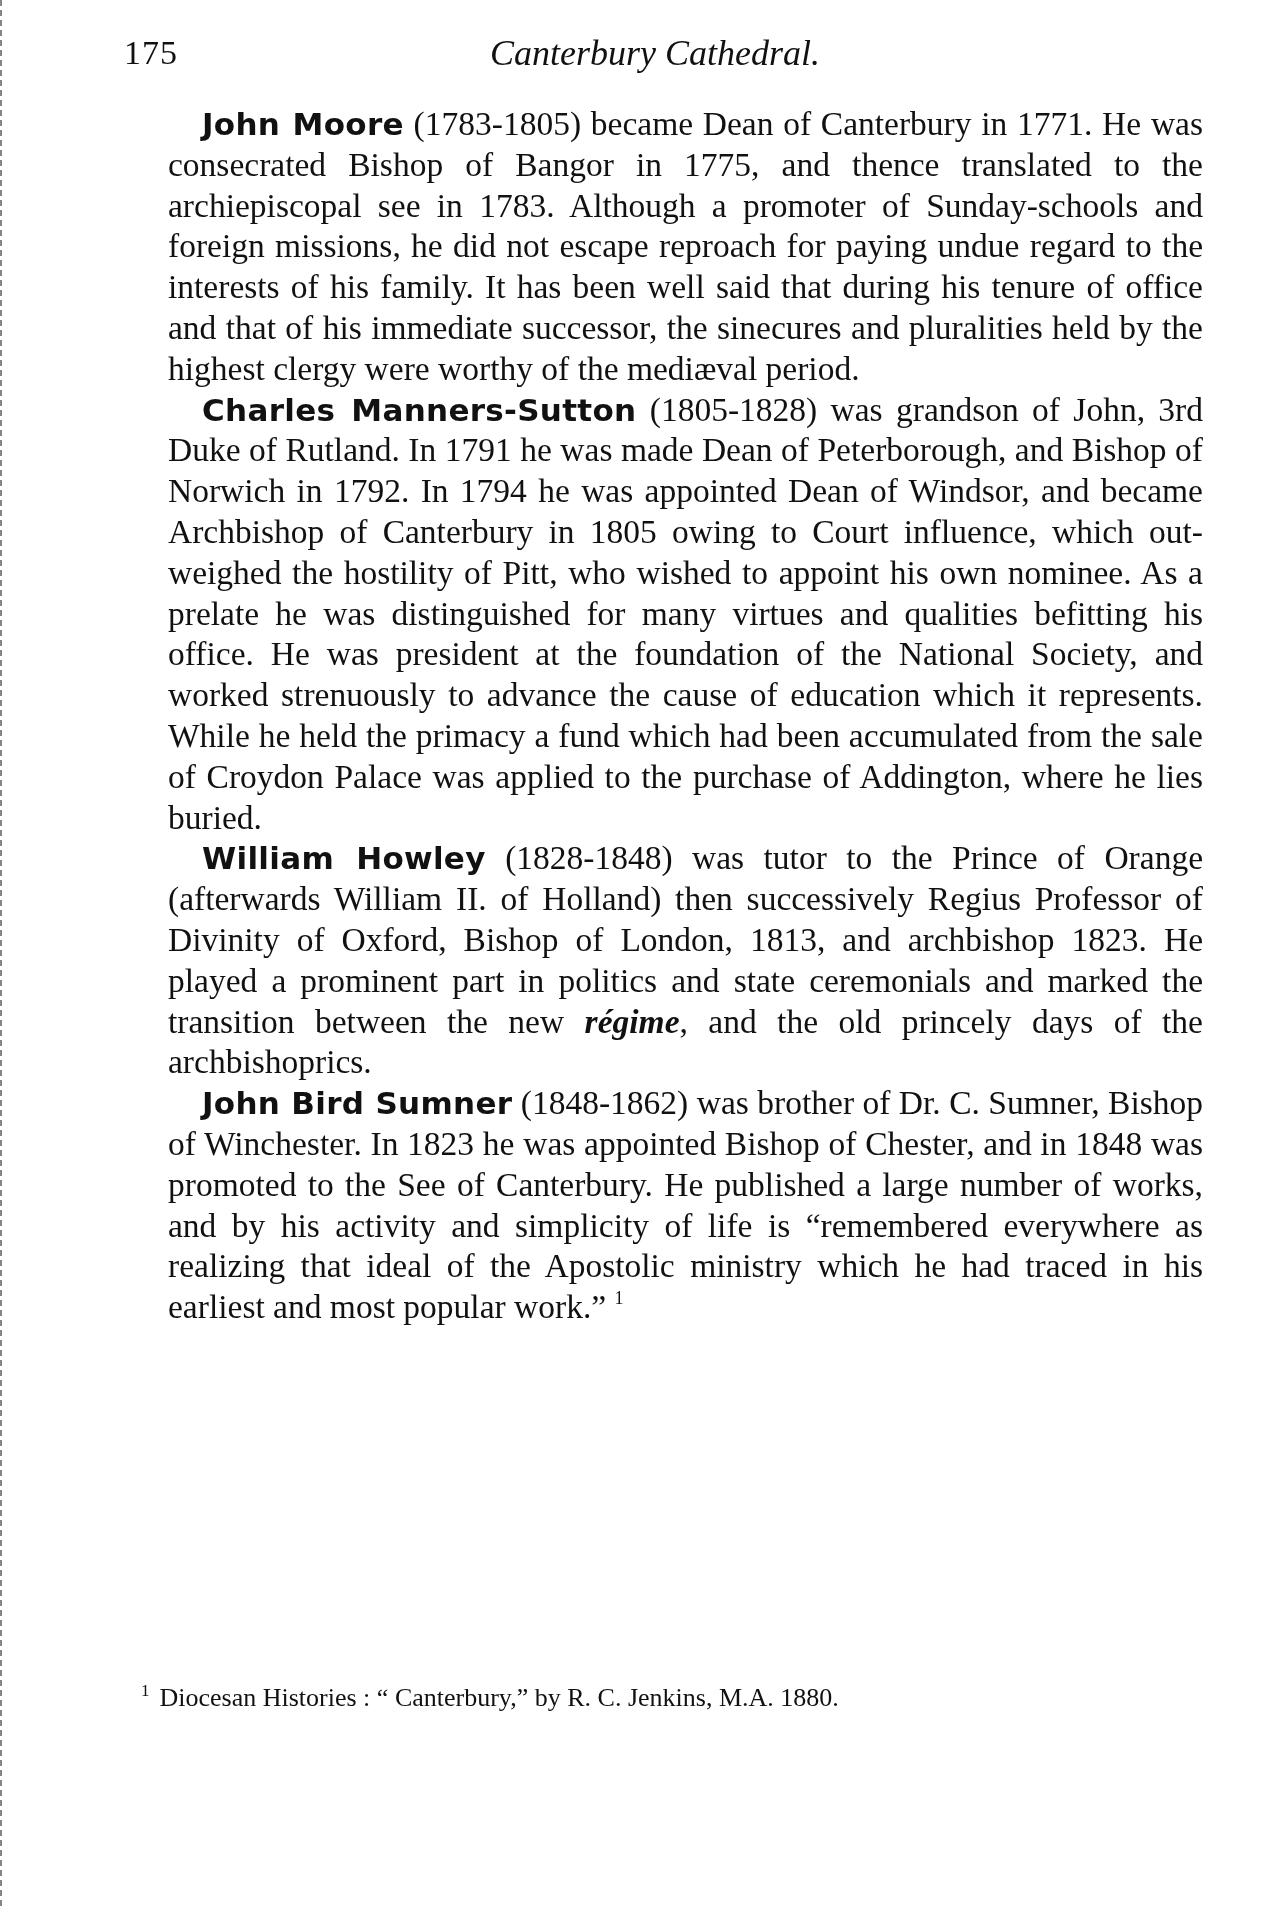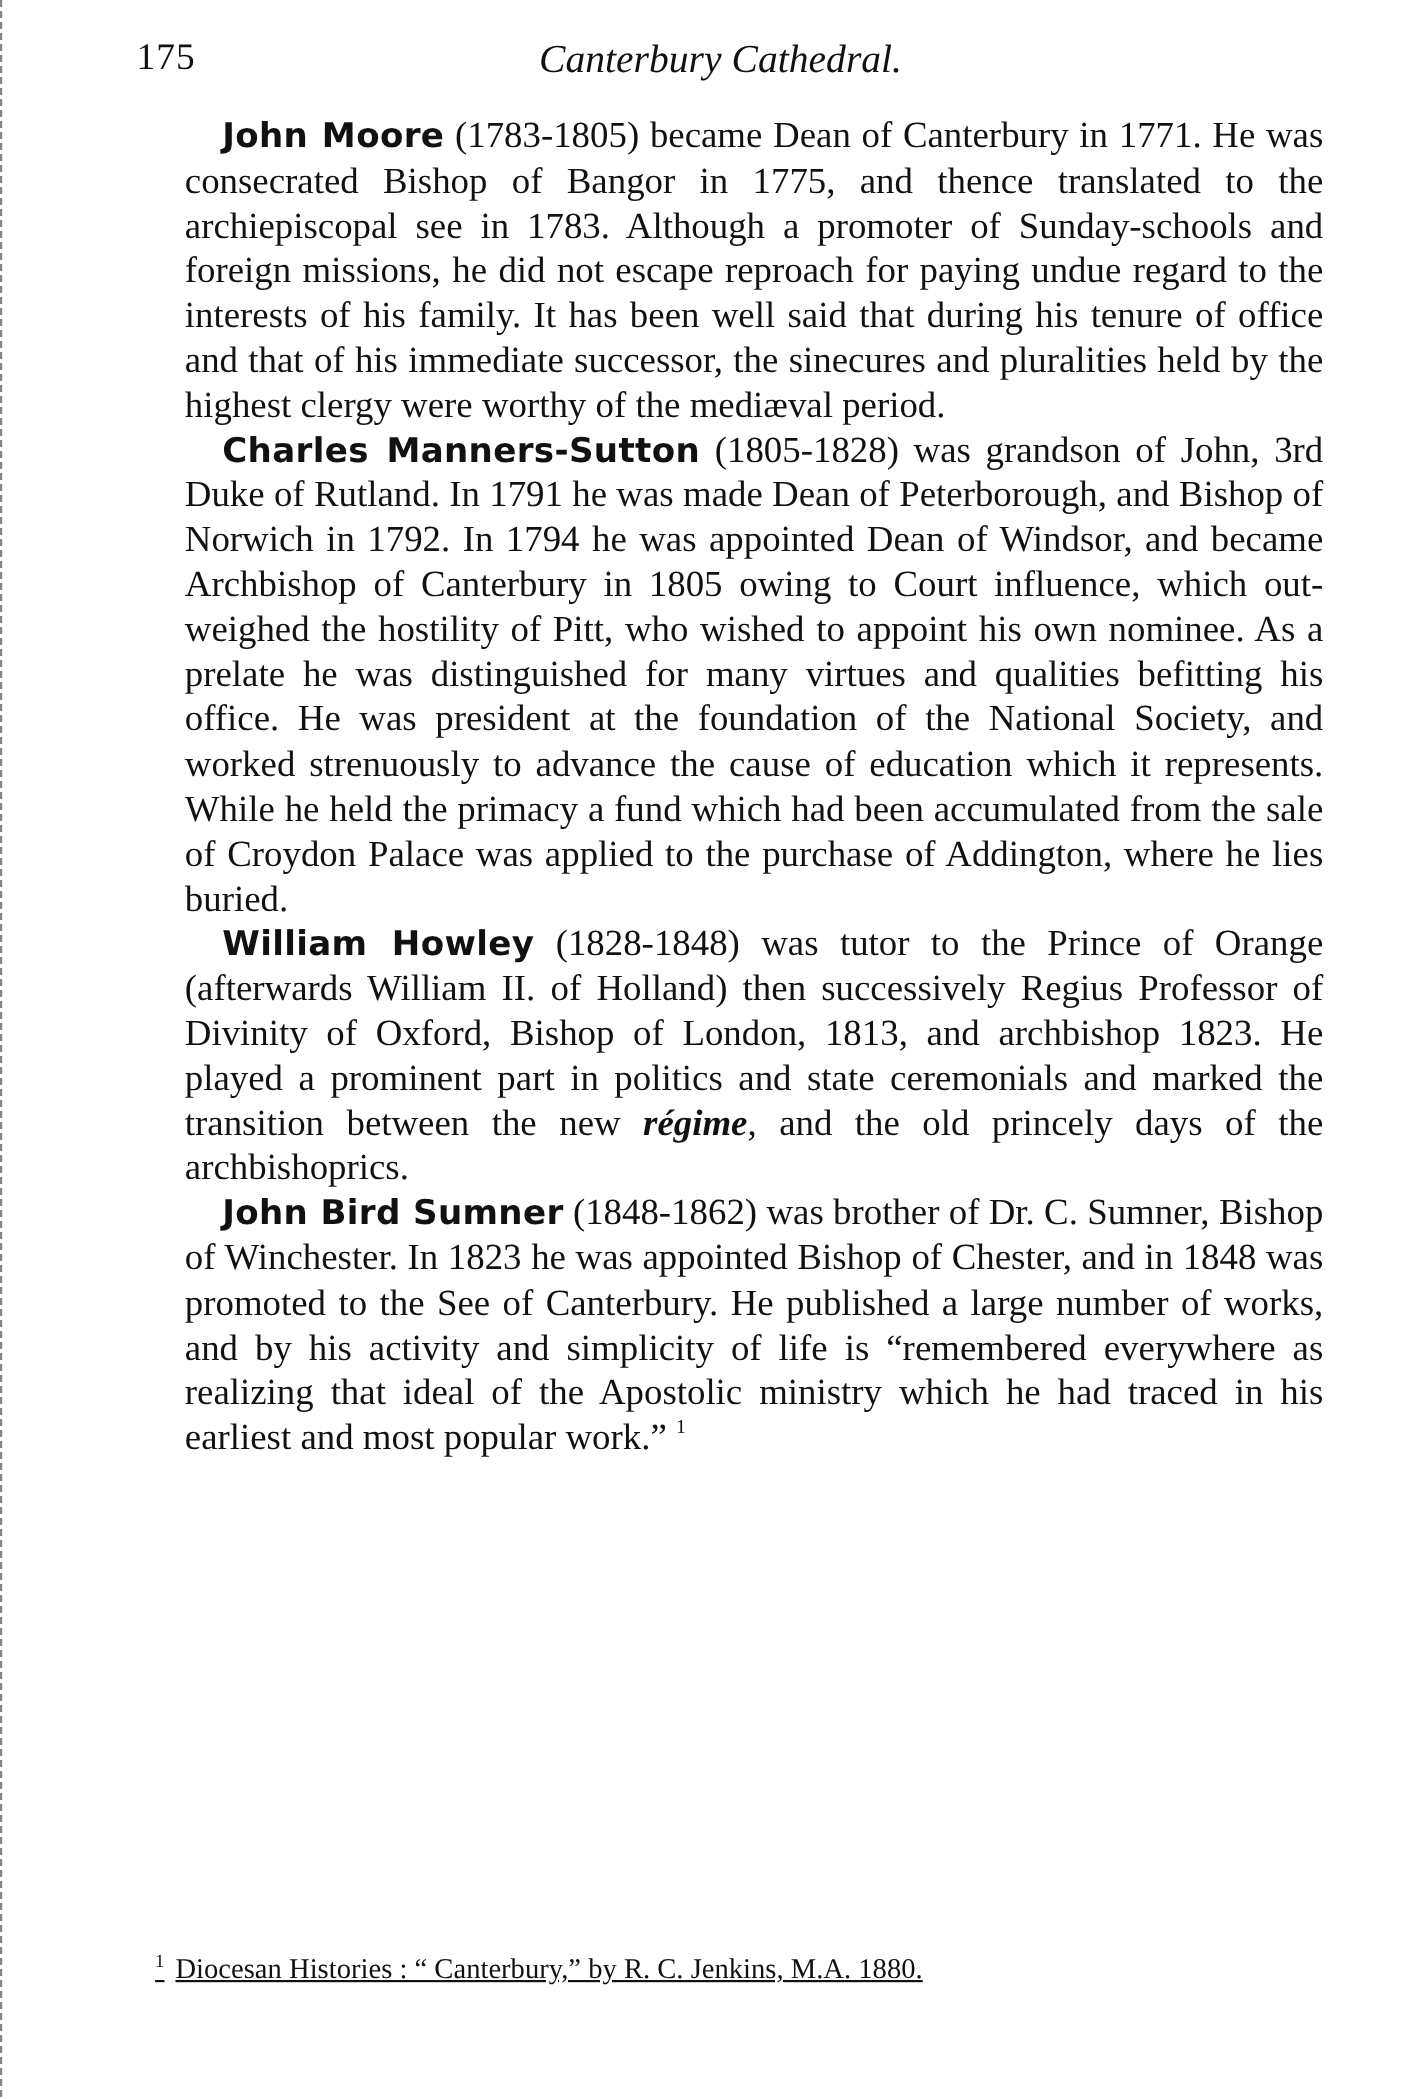--- a/index.html
+++ b/index.html
@@ -25,22 +25,22 @@
   .body-text {
     position: absolute; left: 121px; top: 104px; width: 1035px;
     font-size: 33.5px; line-height: 40.8px; text-align: justify; margin-left: 47px;
   }
   .para { margin: 0; text-indent: 34px; }
   .para .name { font-family: "DejaVu Sans", "Liberation Sans", sans-serif; font-weight: bold; font-size: 31px; letter-spacing: 0.3px; }
   .para .dates { }
   .para em { font-style: italic; font-weight: bold; }
   .para sup { font-size: 18px; vertical-align: 14px; line-height: 0; }
   .footnote {
-    position: absolute; left: 141px; top: 1766px; width: 1015px;
-    font-size: 26px; line-height: 34px; text-decoration: underline;
+    position: absolute; left: 141px; top: 1674px; width: 1015px;
+    font-size: 26px; line-height: 34px;
   }
   .footnote .mark { font-size: 17px; vertical-align: 10px; margin-right: 10px; }
   .fn-rest { }
 </style>
 </head>
 <body>
 
 <div class="left-rule"></div>
 
 <div class="header">

